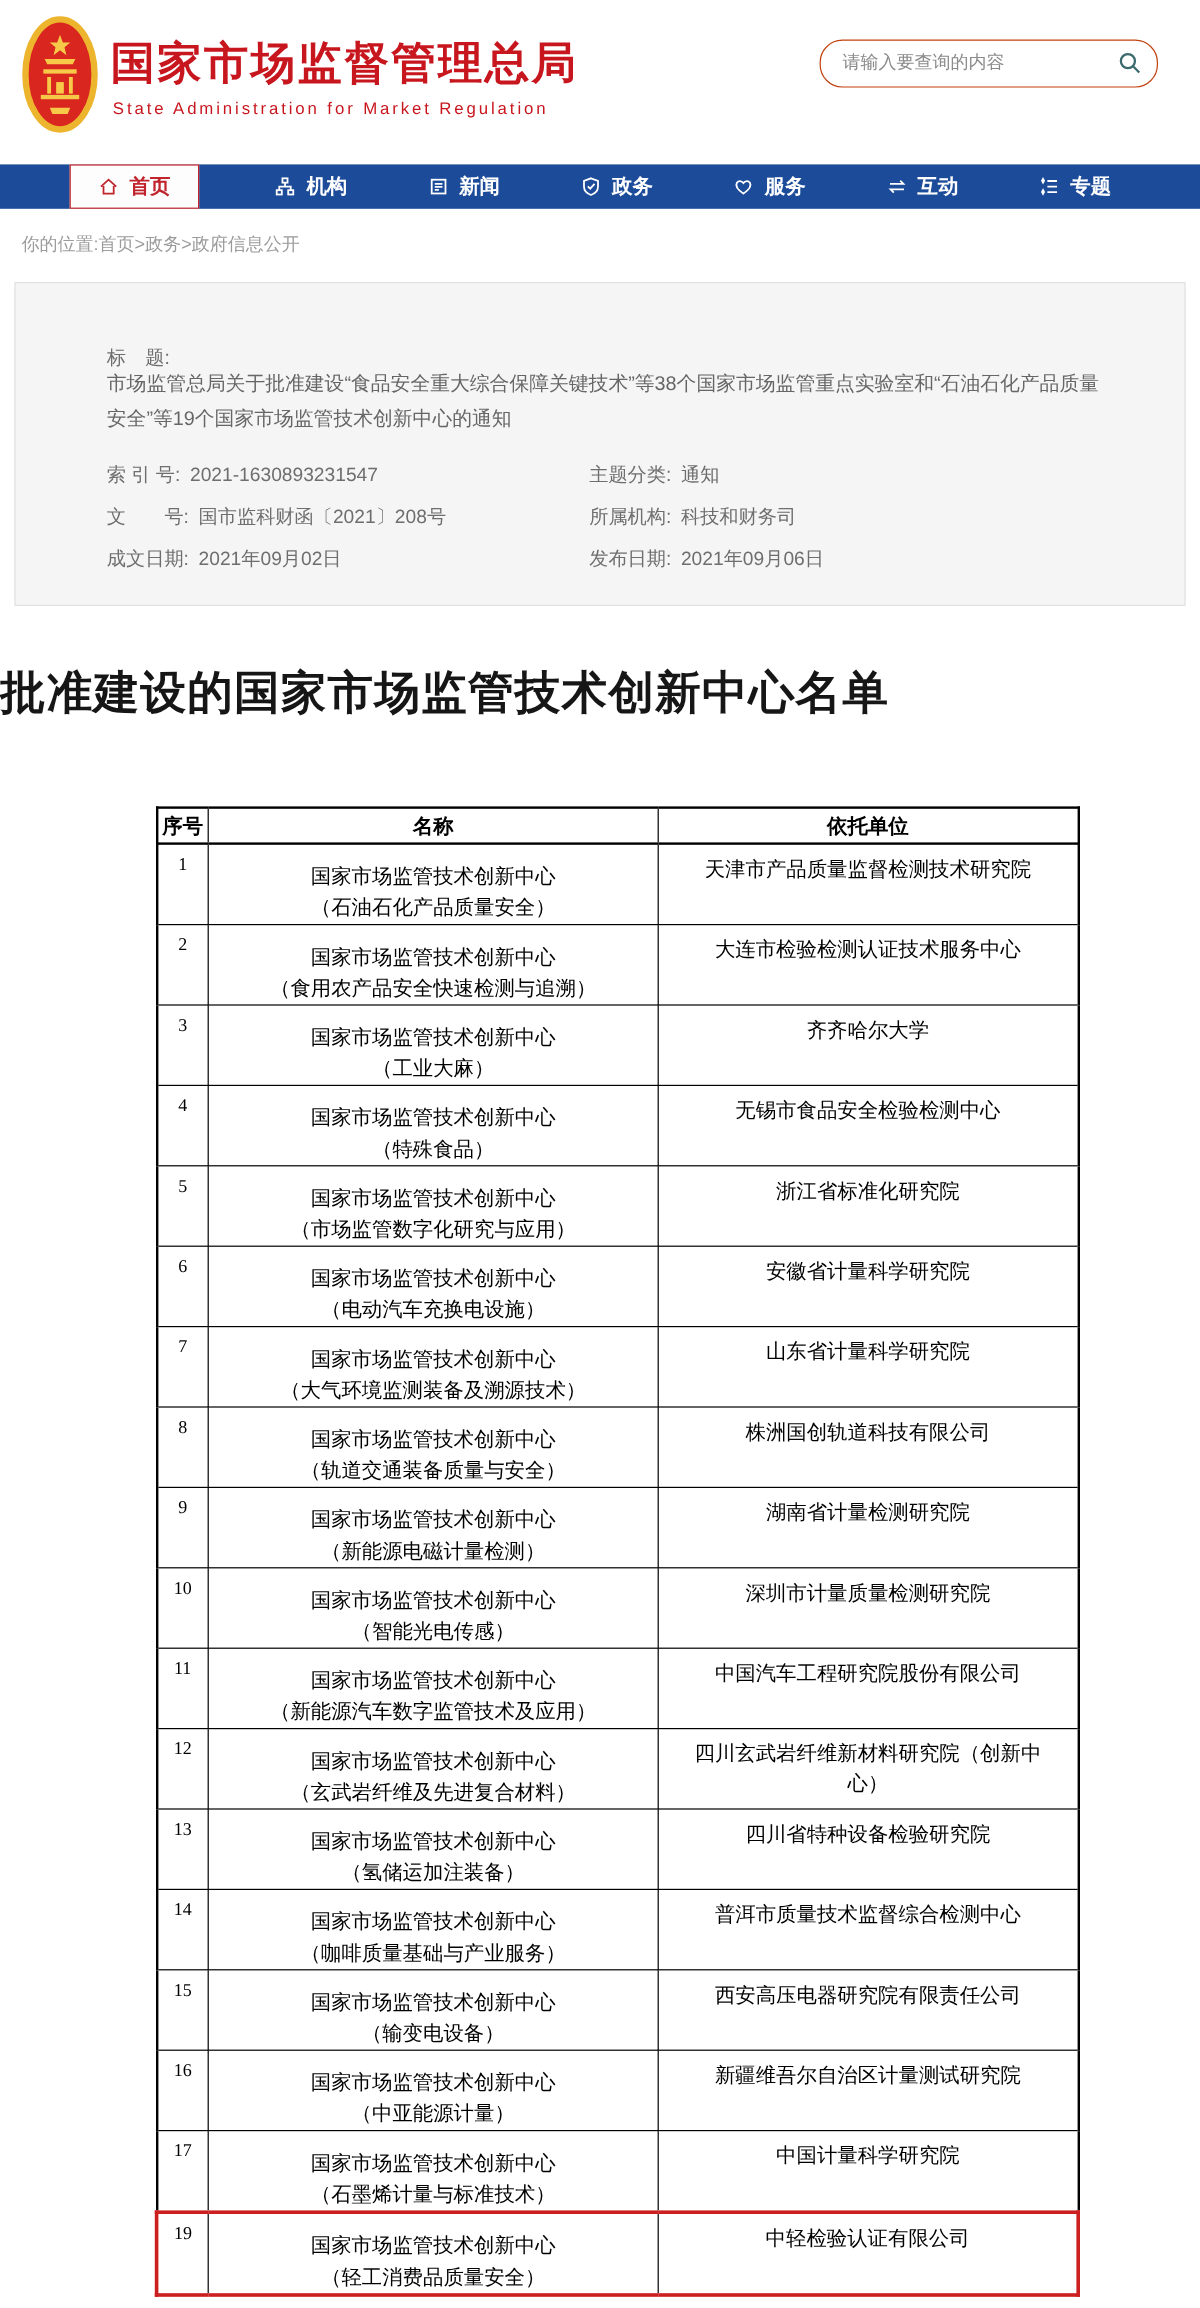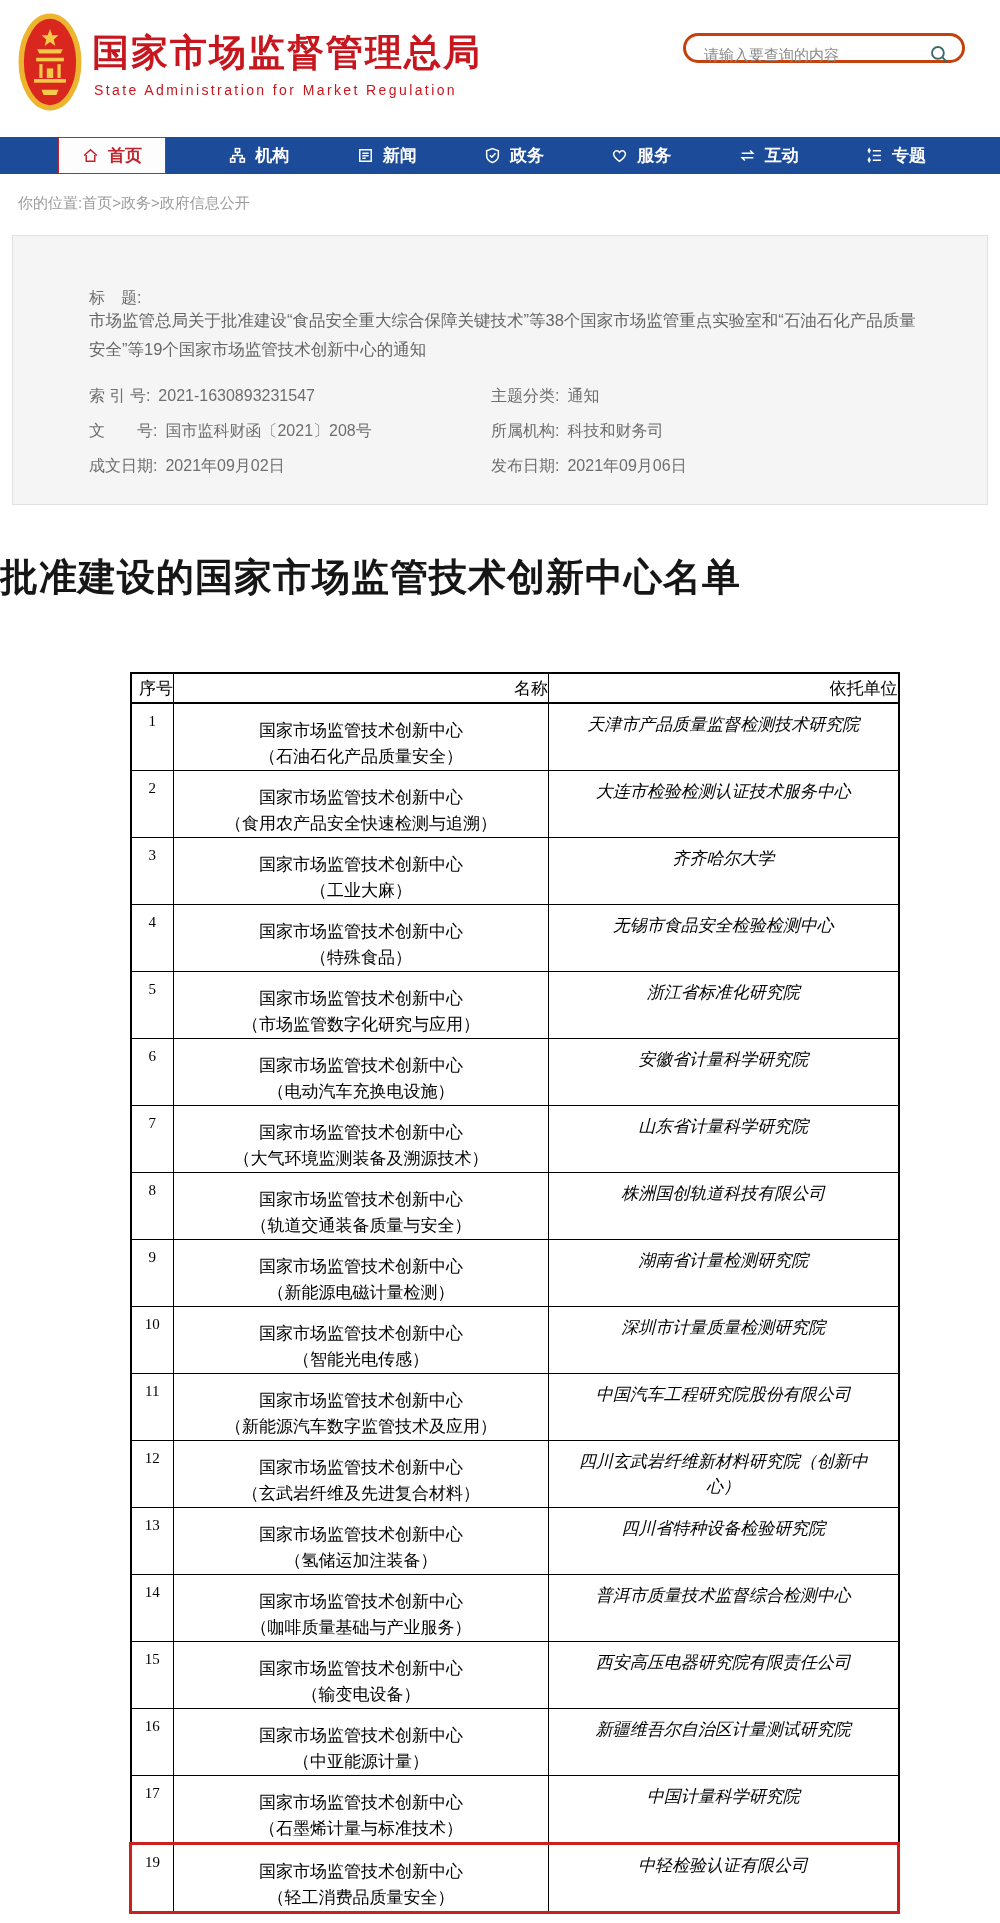--- a/index.html
+++ b/index.html
@@ -16,22 +16,22 @@
     color:#333;overflow:hidden;
   }
 
   
   .header{position:absolute;left:0;top:0;width:1000px;height:135px;background:#fff;padding-left:12px;}
   .emblem{position:absolute;left:18px;top:12px;width:64px;height:100px;}
   .site-title{position:absolute;left:92px;top:28px;font-size:37px;font-weight:bold;
     color:var(--brand-red);letter-spacing:2px;white-space:nowrap;}
   .site-subtitle{position:absolute;left:94px;top:82px;font-size:14px;color:var(--brand-red);
     letter-spacing:2.4px;white-space:nowrap;}
-  .searchbox{position:absolute;left:683px;top:33px;width:282px;height:30px;
-    border:3px solid #c2410c;border-radius:19px;background:#fff;}
+  .searchbox{position:absolute;left:683px;top:33px;width:282px;height:40px;
+    border:1px solid #c2410c;border-radius:19px;background:#fff;}
   .searchbox input{position:absolute;left:18px;top:2px;width:220px;height:32px;border:none;
     outline:none;font-size:15px;color:#444;background:transparent;
     font-family:"Liberation Sans","DejaVu Sans",sans-serif;}
   .searchbox input::placeholder{color:#8a8a8a;}
   .search-icon{position:absolute;right:12px;top:8px;width:21px;height:21px;cursor:pointer;}
 
   
   .nav{position:absolute;left:0;top:137px;width:1000px;height:37px;background:var(--nav-blue);
     display:flex;align-items:stretch;justify-content:space-between;padding:0 70px 0 58px;}
   .nav-item{display:flex;align-items:center;gap:9px;color:#fff;font-size:17px;font-weight:bold;
@@ -60,28 +60,28 @@
   
   .list-title{position:absolute;left:0;top:552px;width:896px;
     font-size:38px;font-weight:bold;color:#161616;letter-spacing:1px;}
 
   
   .tbl-wrap{position:absolute;left:129px;top:672px;}
   table{border-collapse:collapse;table-layout:fixed;width:768px;
     font-family:"Liberation Serif","DejaVu Serif",serif;color:#000;}
   col.c-no{width:43px;} col.c-name{width:375px;} col.c-org{width:350px;}
   th{border:1px solid #000;border-top:2px solid #000;border-bottom:2px solid #000;
-    height:30px;font-size:17px;font-weight:normal;text-align:right;}
+    height:30px;font-size:17px;font-weight:bold;text-align:center;}
   th:first-child{border-left:2px solid #000;} th:last-child{border-right:2px solid #000;}
   td{border:1px solid #000;height:61px;vertical-align:top;text-align:center;font-size:17px;}
   td:first-child{border-left:2px solid #000;} td:last-child{border-right:2px solid #000;}
   tr:last-child td{border-bottom:2px solid #000;}
   .td-no{font-size:15px;padding-top:9px;}
   .td-name{padding-top:14px;line-height:26px;}
-  .td-org{padding:8px 18px 0 18px;line-height:25px;font-style:italic;}
+  .td-org{padding:8px 18px 0 18px;line-height:25px;}
   tr.highlight td{border-top:3px solid var(--hl-red);border-bottom:3px solid var(--hl-red);}
   tr.highlight td:first-child{border-left:3px solid var(--hl-red);}
   tr.highlight td:last-child{border-right:3px solid var(--hl-red);text-align:center;}
 </style>
 </head>
 <body>
 
 <div class="header">
   <div class="emblem">
     <svg viewBox="0 0 60 92" width="64" height="100">

